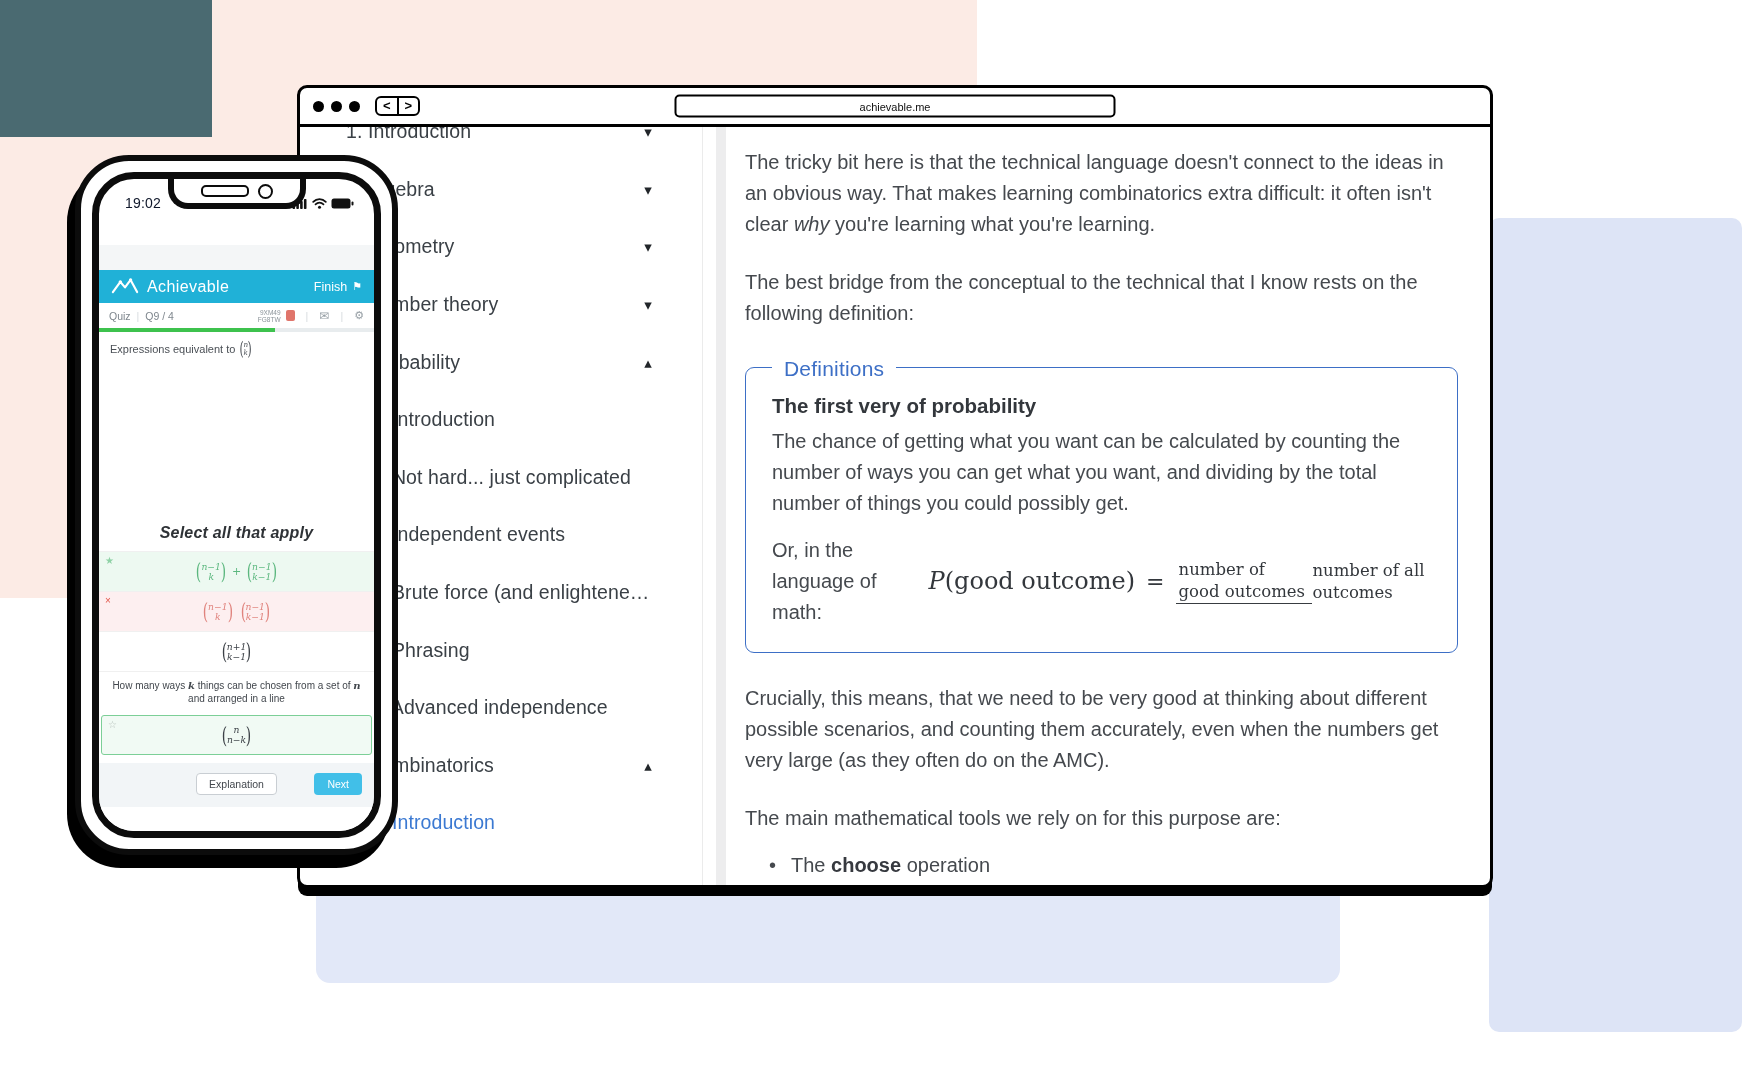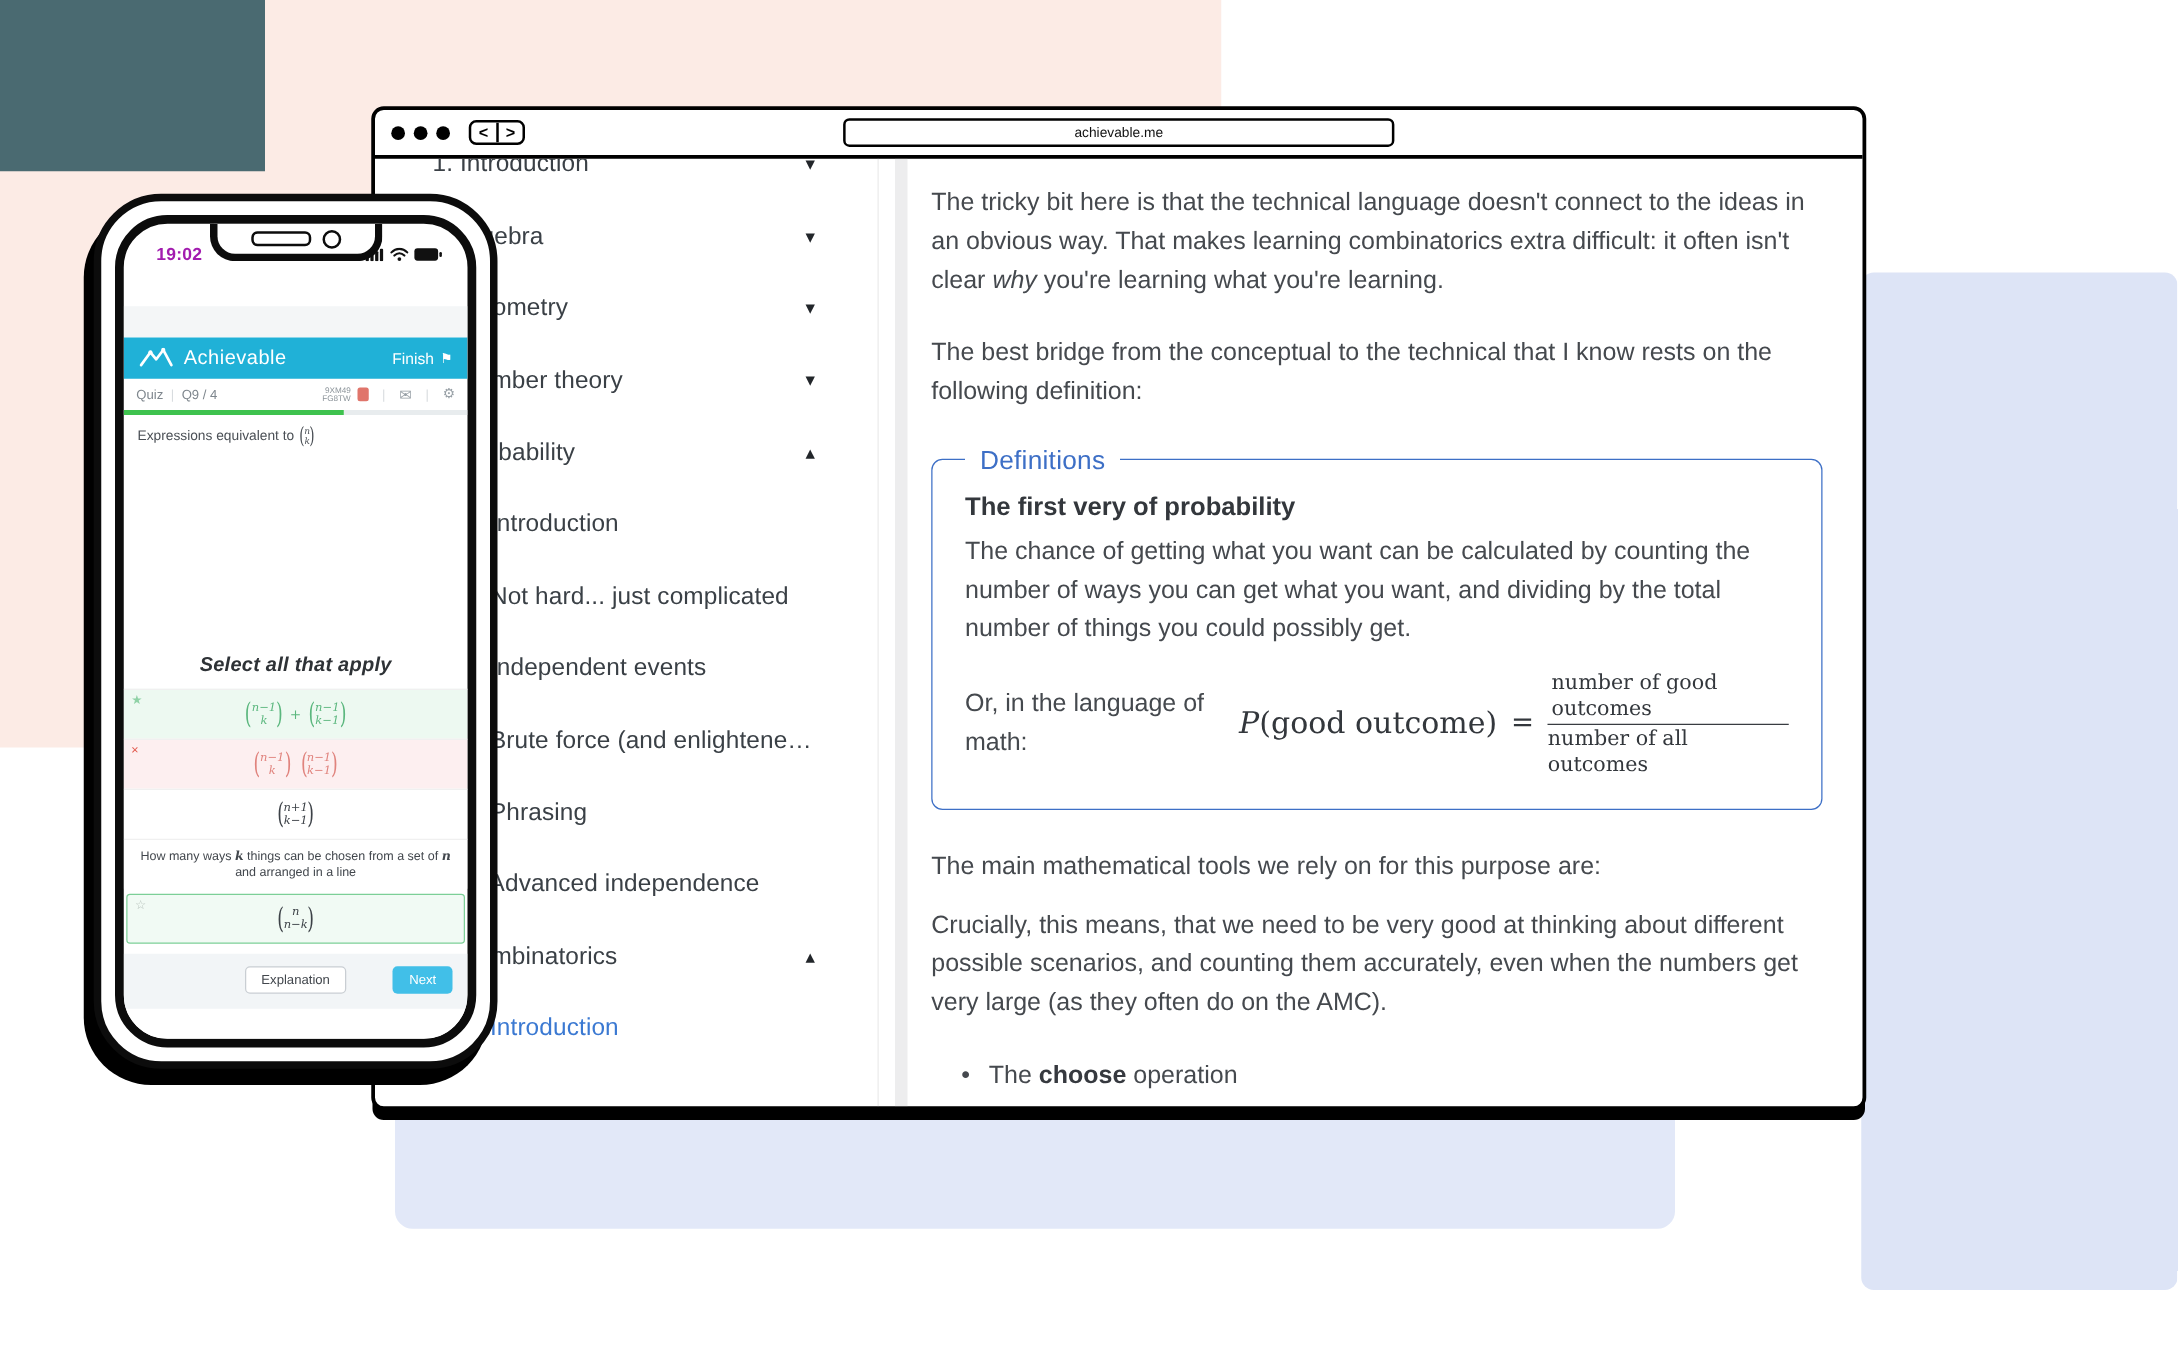--- a/index.html
+++ b/index.html
@@ -42,40 +42,40 @@
   .para{margin:0 0 27px;}
   .para i{font-style:italic;}
   .defbox{position:relative;border:1.6px solid var(--blue);border-radius:9px;padding:22px 26px 18px;margin:38px 0 30px;}
   .deflabel{position:absolute;top:-15px;left:26px;background:#fff;padding:0 12px;color:var(--blue);
             font-size:21px;font-weight:500;letter-spacing:.2px;}
   .defbox h3{margin:0 0 5px;font-size:20.5px;font-weight:700;color:#33373c;}
   .defbox .para{margin-bottom:16px;}
   .mathline{display:flex;align-items:center;margin:4px 0 6px;color:#45494e;}
   .mvar{font-family:"DejaVu Serif",serif;font-size:24px;color:#33373c;margin-left:7px;white-space:nowrap;}
   .meq{font-family:"DejaVu Serif",serif;font-size:22px;margin:0 11px;color:#33373c;}
-  .frac{display:inline-flex;flex-direction:column;align-items:center;font-family:"DejaVu Serif",serif;
+  .frac{display:inline-flex;flex-direction:row;align-items:center;font-family:"DejaVu Serif",serif;
         font-size:16.5px;line-height:1.3;color:#33373c;}
   .frac .ftop{border-bottom:1.5px solid #383c41;padding:0 3px 1px;}
   #bullets{list-style:none;margin:0 0 0 24px;padding:0;}
   .bullet{display:flex;margin-bottom:9px;}
   .bullet .dot{margin-right:15px;}
   .bullet b{color:#36393f;}
 
   
   .phone{position:absolute;left:75px;top:155px;width:323px;height:700px;background:#fff;
          border:6px solid #0c0c0c;border-radius:54px;box-shadow:-8px 13px 0 0 #000;z-index:5;padding:11px;box-sizing:border-box;}
   .screen{width:100%;height:100%;border:7px solid #0c0c0c;border-radius:42px;overflow:hidden;position:relative;
           display:flex;flex-direction:column;background:#fff;box-sizing:border-box;}
   .notch{position:absolute;top:0;left:50%;transform:translateX(-50%);width:126px;height:24px;background:#fff;
          border:6px solid #0c0c0c;border-top:none;border-radius:0 0 20px 20px;display:flex;align-items:center;
          justify-content:center;gap:9px;z-index:3;}
   .speaker{width:44px;height:8px;border:2.5px solid #0c0c0c;border-radius:5px;}
   .cam{width:11px;height:11px;border:2.5px solid #0c0c0c;border-radius:50%;}
   .statusbar{height:32px;display:flex;align-items:center;justify-content:space-between;padding:8px 20px 0 26px;flex:none;}
-  .time{font-size:14px;font-weight:700;color:#a21caf;letter-spacing:.2px;}
+  .time{font-size:14px;font-weight:400;color:#0f172a;letter-spacing:.2px;}
   .sicons{display:flex;align-items:center;gap:4px;}
   .gapwhite{height:26px;flex:none;}
   .gapgray{height:25px;background:#f4f6f7;flex:none;}
   .appheader{height:33px;background:var(--teal);display:flex;align-items:center;padding:0 12px;gap:8px;flex:none;}
   .brand{color:#fff;font-size:16px;font-weight:500;letter-spacing:.4px;}
   .finish{margin-left:auto;color:#fff;font-size:12.5px;display:flex;align-items:center;gap:5px;cursor:pointer;}
   .flagic{font-size:11px;}
   .quizrow{height:25px;display:flex;align-items:center;padding:0 10px;font-size:10.5px;color:#7e868d;flex:none;}
   .vsep{margin:0 6px;color:#d8dcdf;}
   .qright{margin-left:auto;display:flex;align-items:center;gap:5px;}
@@ -209,22 +209,22 @@
             <span>Or, in the language of math:</span>
             <span class="mvar"><i>P</i><span>(good outcome)</span></span>
             <span class="meq">=</span>
             <span class="frac">
               <span class="ftop">number of good outcomes</span>
               <span class="fbot">number of all outcomes</span>
             </span>
           </p>
         </section>
 
+        <p class="para">Crucially, this means, that we need to be very good at thinking about different possible scenarios, and counting them accurately, even when the numbers get very large (as they often do on the AMC).</p>
         <p class="para" style="margin-bottom:16px;">The main mathematical tools we rely on for this purpose are:</p>
-        <p class="para">Crucially, this means, that we need to be very good at thinking about different possible scenarios, and counting them accurately, even when the numbers get very large (as they often do on the AMC).</p>
         <ul id="bullets">
             <li class="bullet">
               <span class="dot">•</span>
               <span>The <b>choose</b> operation</span>
             </li>
             <li class="bullet">
               <span class="dot">•</span>
               <span>The  operation</span>
             </li>
           </ul>

